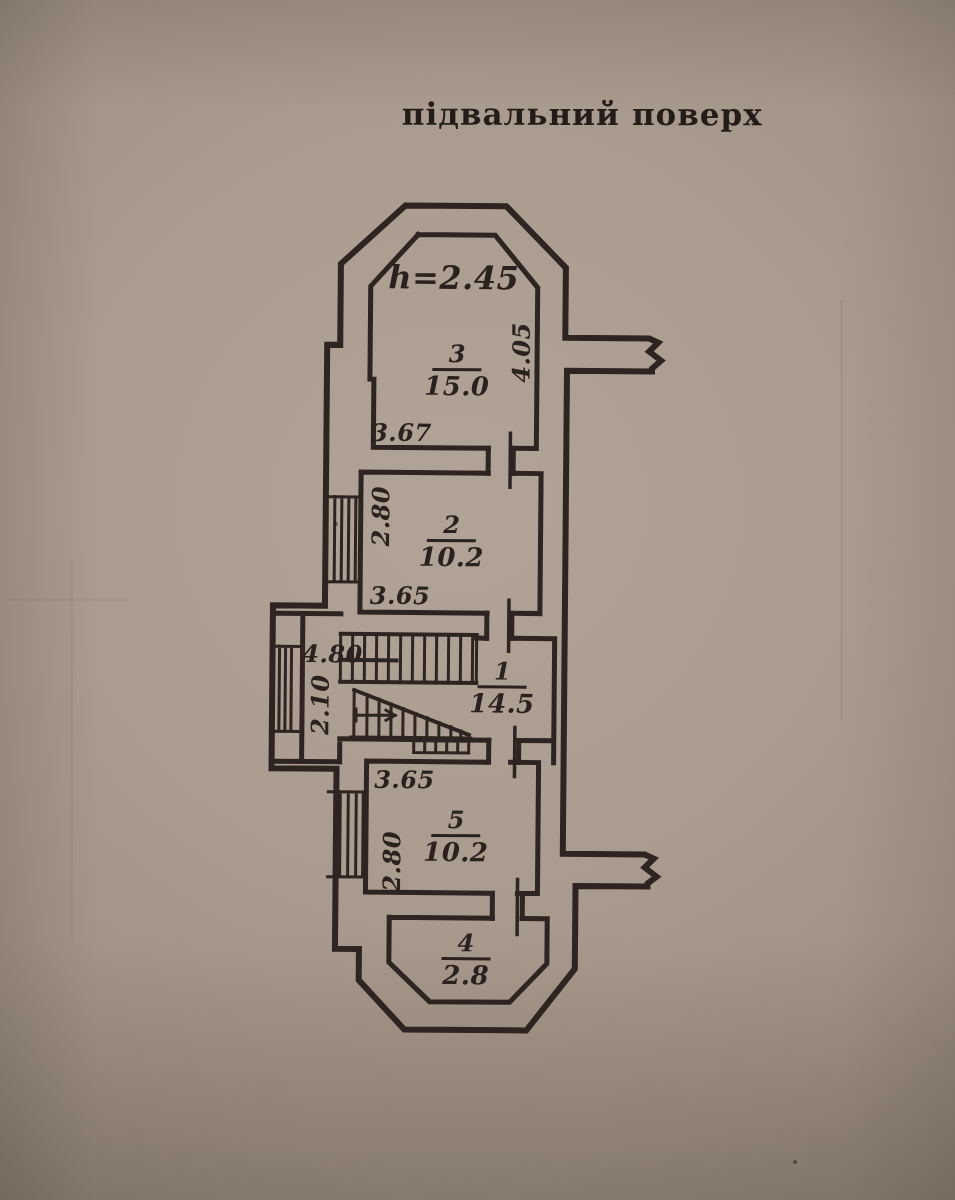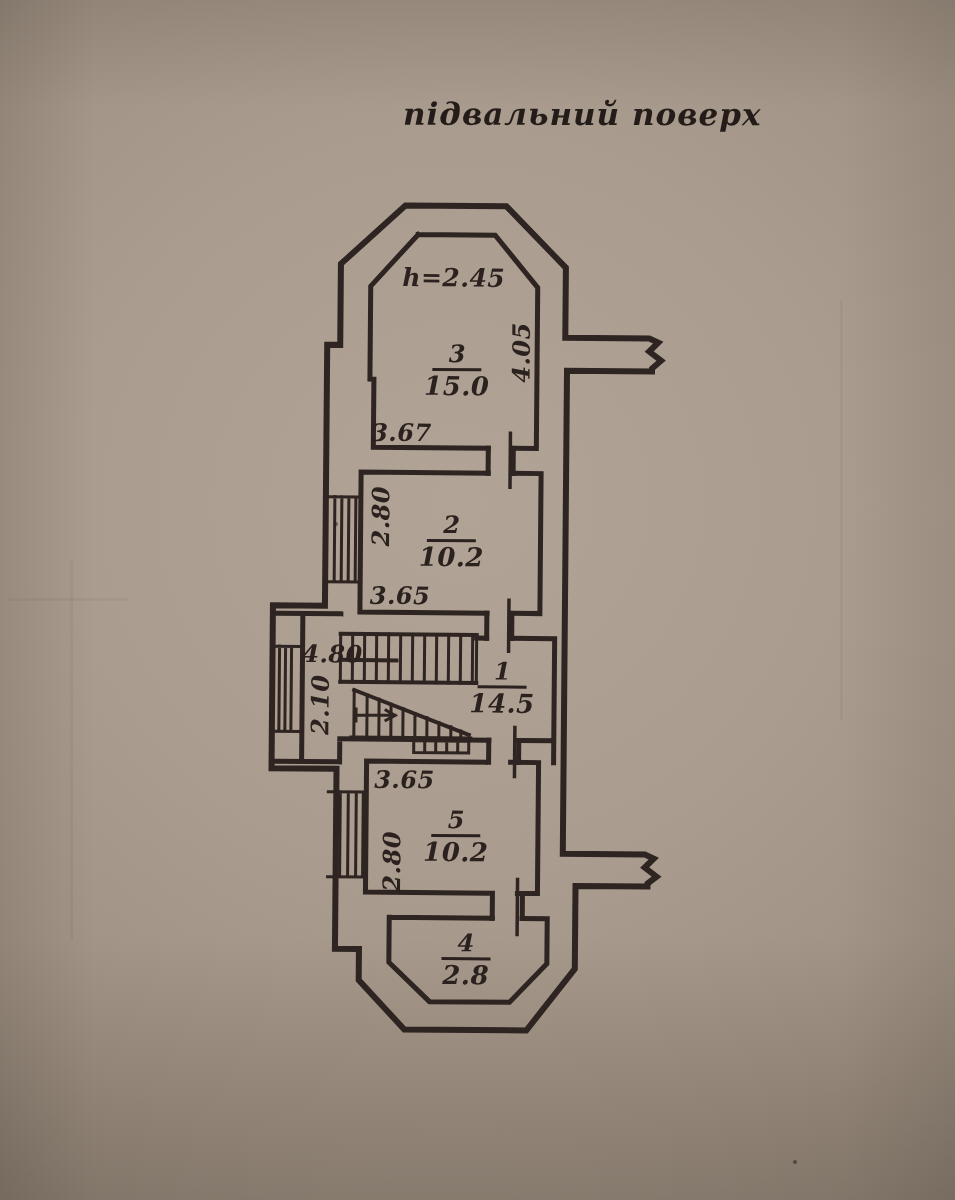--- a/index.html
+++ b/index.html
@@ -8,31 +8,31 @@
     background:
       linear-gradient(to bottom, rgba(25,20,16,0.10) 0%, rgba(25,20,16,0) 9%, rgba(25,20,16,0) 78%, rgba(25,20,16,0.16) 100%),
       linear-gradient(to right, rgba(25,20,16,0.10) 0%, rgba(25,20,16,0) 10%, rgba(25,20,16,0) 88%, rgba(25,20,16,0.07) 100%),
       radial-gradient(125% 95% at 48% 42%, #b1a396 0%, #aa9c8e 32%, #9e9082 58%, #8e8173 79%, #81746a 94%, #7a6d62 100%);
   }
   .content{position:absolute;left:0;top:0;width:955px;height:1200px;
     transform:rotate(0.5deg);transform-origin:470px 600px;}
   .title{
     position:absolute;left:578px;top:113px;transform:translate(-50%,-50%) rotate(-0.4deg);
     font-family:"DejaVu Serif","Liberation Serif",serif;font-weight:700;
-    font-size:31px;color:#241c18;letter-spacing:1px;white-space:nowrap;font-style:italic;
+    font-size:31px;color:#241c18;letter-spacing:1px;white-space:nowrap;
   }
   svg.plan{position:absolute;left:0;top:0;}
   .lbl{
     position:absolute;transform:translate(-50%,-50%);
     font-family:"DejaVu Serif","Liberation Serif",serif;
     font-style:italic;font-weight:700;font-size:24px;color:#2b211e;
     white-space:nowrap;letter-spacing:0.5px;
   }
   .lbl.rot{transform:translate(-50%,-50%) rotate(-90deg);}
-  .lbl.hnote{font-size:25px;}
+  .lbl.hnote{font-size:32px;}
   .frac{
     position:absolute;transform:translate(-50%,-50%);text-align:center;
     font-family:"DejaVu Serif","Liberation Serif",serif;
     font-style:italic;font-weight:700;color:#2b211e;line-height:1.05;
   }
   .frac .num{display:inline-block;font-size:24px;padding:0 16px 2px;border-bottom:3px solid #2b211e;}
   .frac .den{font-size:26px;margin-top:2px;letter-spacing:0.5px;}
   .bleed{position:absolute;background:rgba(52,42,36,0.05);}
   .speck{position:absolute;width:4px;height:4px;border-radius:50%;background:rgba(40,30,25,0.55);}
 </style>

